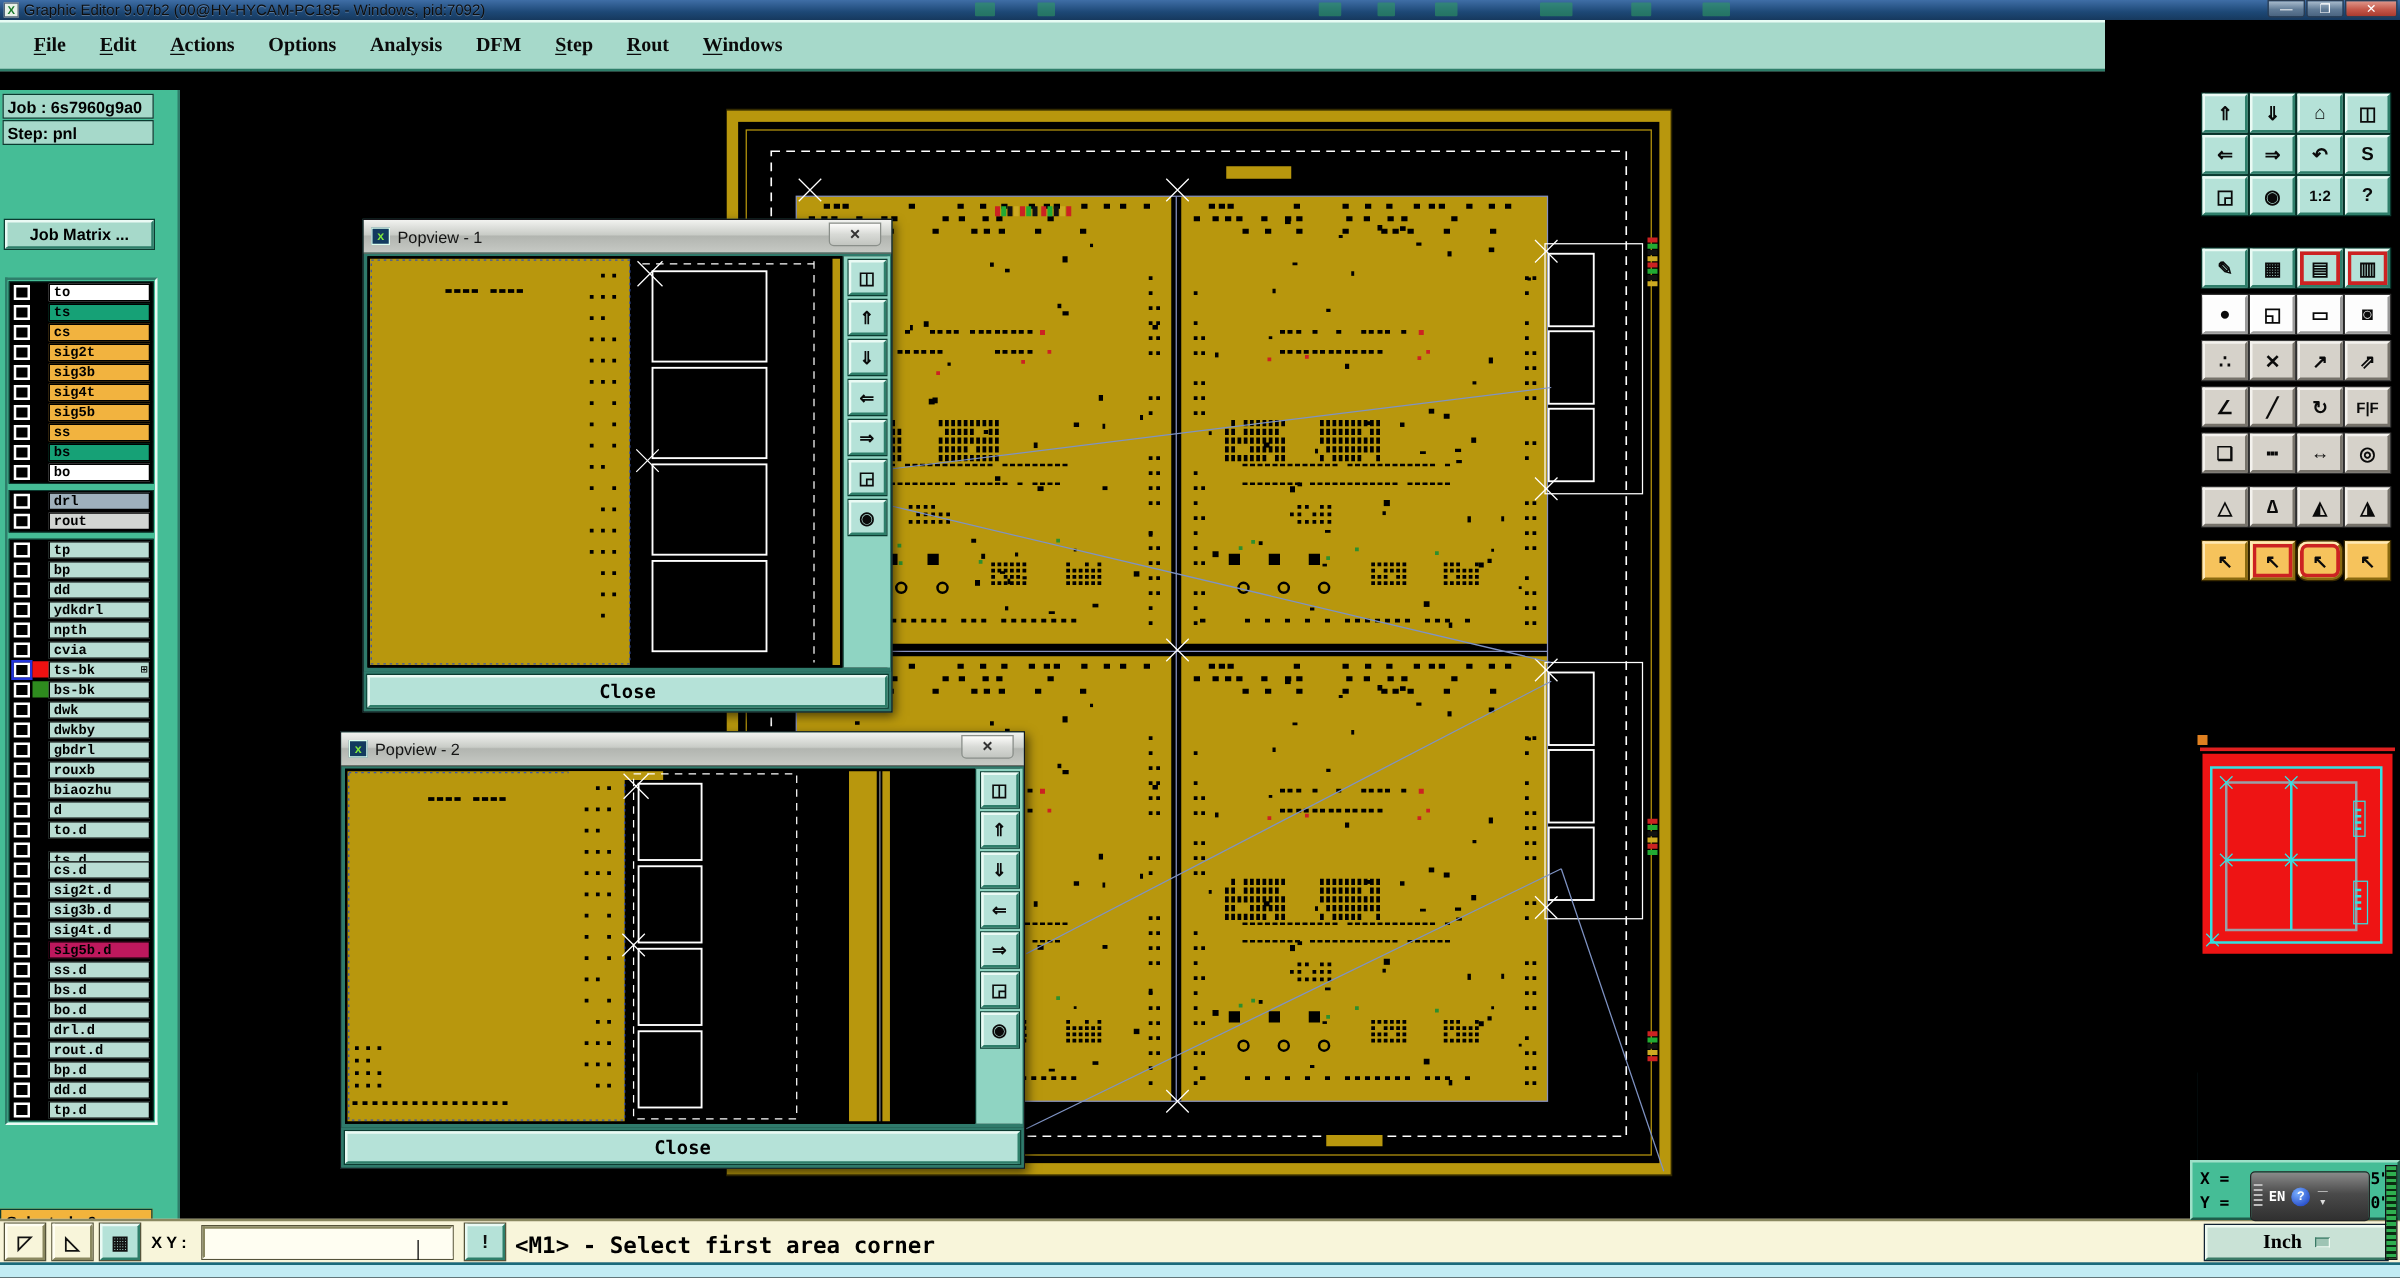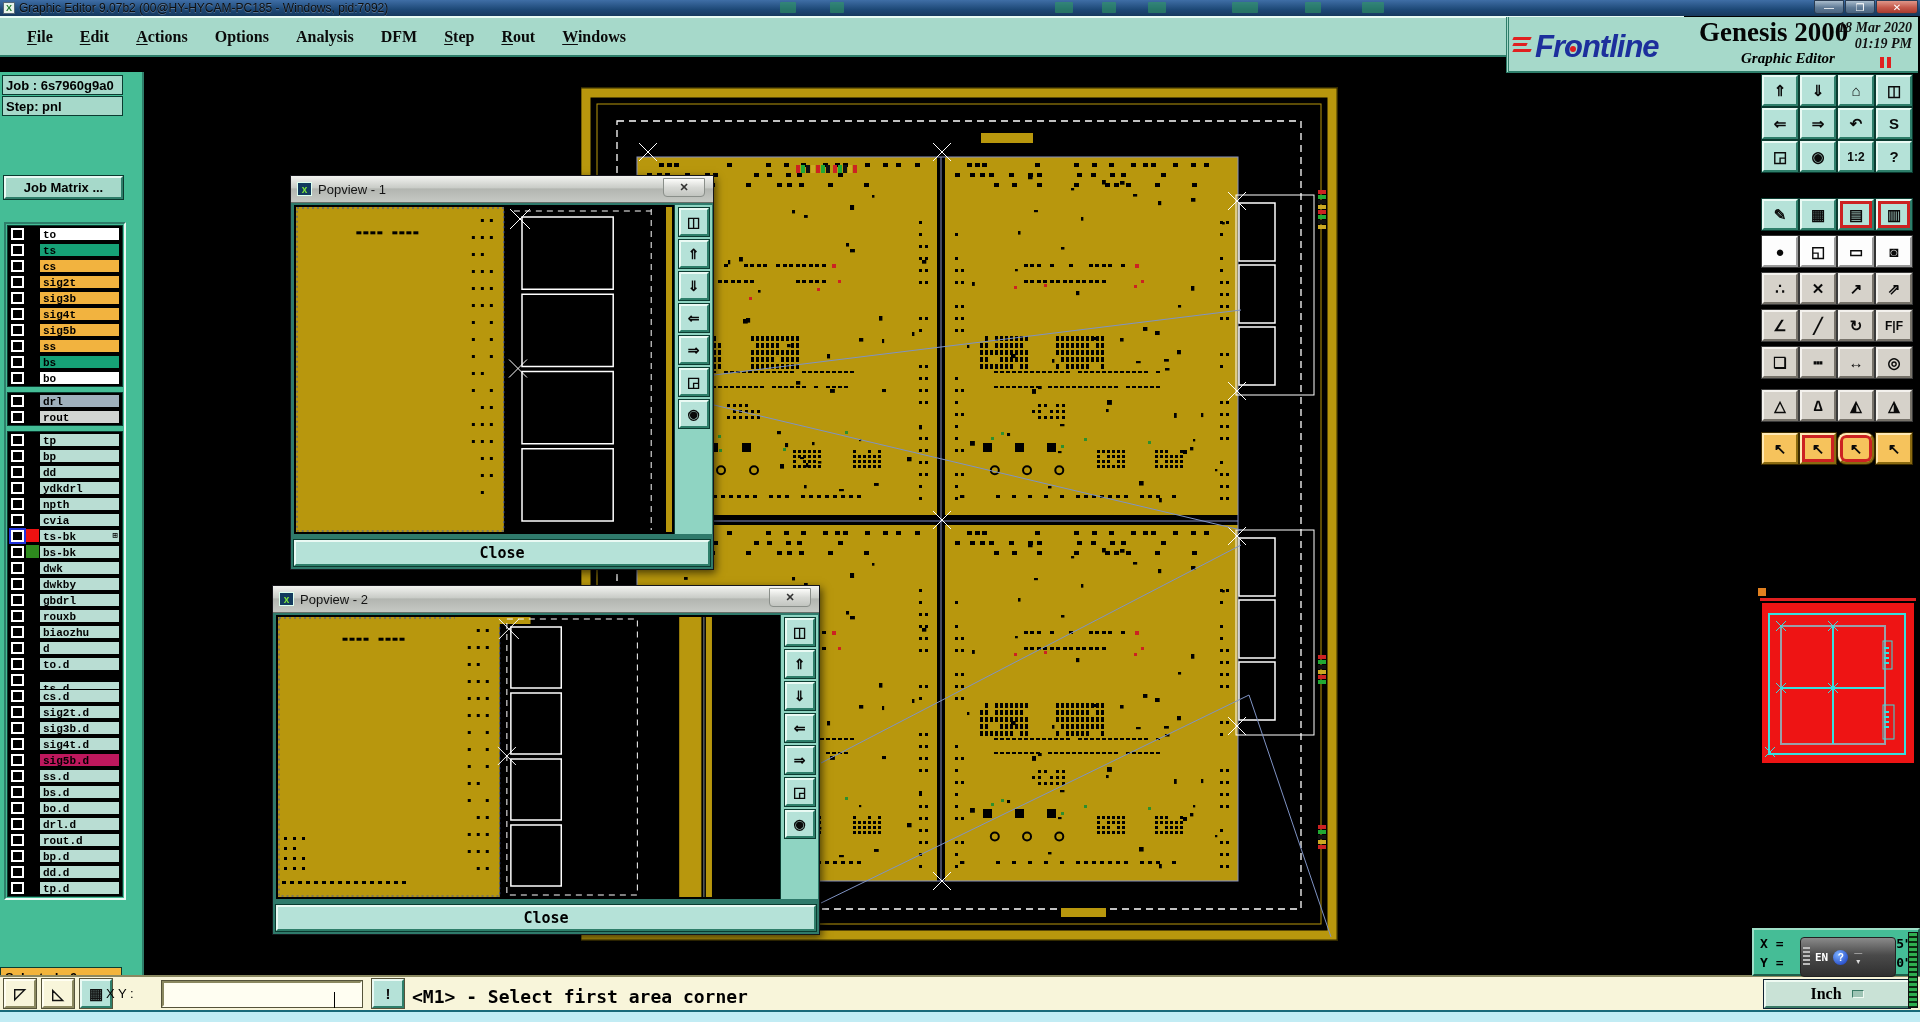--- a/index.html
+++ b/index.html
@@ -130,21 +130,21 @@
   #ime .mini{display:flex;flex-direction:column;margin-left:6px;font-size:8px;line-height:9px;color:#ddd;align-items:center}
   #greenstrip{left:1908px;top:932px;width:10px;height:76px;z-index:27;border:1px solid #111;
     background:repeating-linear-gradient(180deg,#2fae4f 0 3px,#0a2a10 3px 5px)}
 
   
   #statusbar{left:0;top:975px;width:1920px;height:35px;background:#f8f5da;border-top:2px solid #8a8860;z-index:22}
   .sb-btn{position:absolute;top:2px;width:32px;height:29px;background:#f8f5da;border:2px solid;
     border-color:#fffef2 #8a8860 #8a8860 #fffef2;box-shadow:0 0 0 1px #55533a;
     display:flex;align-items:center;justify-content:center;font-size:15px;font-weight:bold;color:#111}
   .sb-btn.teal{background:#b5e2d8;border-color:#eafaf4 #2e7e6a #2e7e6a #eafaf4}
-  #xylabel{position:absolute;left:106px;top:9px;font-weight:normal;font-size:13px;color:#000}
+  #xylabel{position:absolute;left:121px;top:9px;font-weight:bold;font-size:13px;color:#000}
   #xyinput{position:absolute;left:162px;top:4px;width:200px;height:26px;background:#fffef2;
     border:2px solid;border-color:#8a8860 #fffef2 #fffef2 #8a8860;box-shadow:0 0 0 1px #55533a;
     font-family:"DejaVu Sans Mono",monospace;font-size:13px;padding-left:4px;color:#000}
   #caret{position:absolute;left:170px;top:9px;width:1px;height:16px;background:#000}
   #bangbtn{left:372px}
   #prompt{position:absolute;left:412px;top:9px;font-family:"DejaVu Sans Mono",monospace;font-weight:bold;font-size:18px;color:#000}
   #inchbtn{position:absolute;left:1764px;top:3px;width:146px;height:28px;background:#c9e2d6;border:2px solid;
     border-color:#effaf2 #3a7a66 #3a7a66 #effaf2;box-shadow:0 0 0 1px #123;display:flex;align-items:center;
     justify-content:center;font-family:"Liberation Serif",serif;font-weight:bold;font-size:16px;color:#000}
   #inchbtn .ddglyph{width:12px;height:8px;margin-left:10px;background:#9ec4b4;border:1px solid;
@@ -184,38 +184,20 @@
         <div class="menu-item">Options</div>
         <div class="menu-item">Analysis</div>
         <div class="menu-item">DFM</div>
         <div class="menu-item"><u>S</u>tep</div>
         <div class="menu-item"><u>R</u>out</div>
         <div class="menu-item"><u>W</u>indows</div>
       </div>
   </div>
   <div id="help-item" class="abs menu-item" style="margin-left:0">Help</div>
 
-  <div id="logopanel" class="abs">
-    <span class="speed">
-        <i></i>
-        <i></i>
-        <i></i>
-      </span>
-    <span class="frontline">Fr<span class="oo">o<span class="odot"></span></span>ntline</span>
-    <span class="genesis">Genesis 2000</span>
-    <span class="gedsub">Graphic Editor</span>
-    <span class="dtime">
-      <span>18 Mar 2020</span><br>
-      <span>01:19 PM</span>
-    </span>
-    <span class="pausebars">
-        <i></i>
-        <i></i>
-      </span>
-  </div>
 
   <div id="sidebar" class="abs">
     <div class="jobbox" style="top:3px">Job : 6s7960g9a0</div>
     <div class="jobbox" style="top:24px">Step: pnl</div>
     <div id="jobmatrix">Job Matrix ...</div>
     <div id="layerlist">
         <div class="layer-group">
           <div class="layer-row">
             <span class="layer-cb"></span>
             <span class="layer-swatch"></span>

